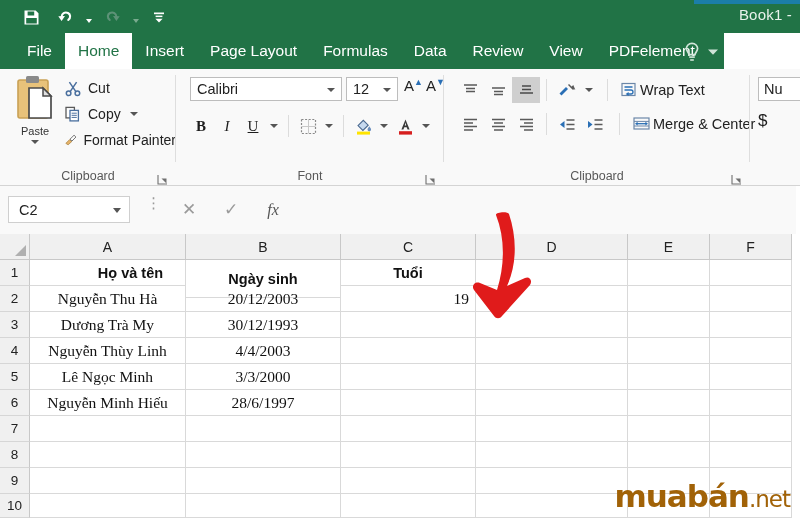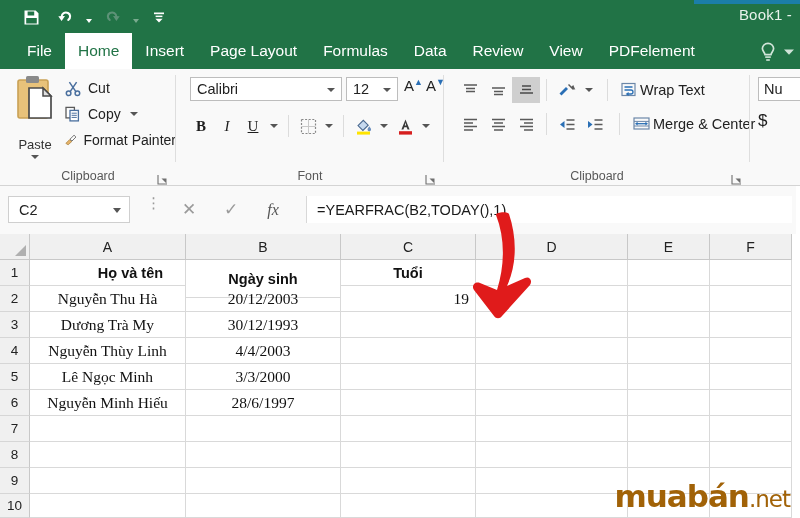--- a/index.html
+++ b/index.html
@@ -35,21 +35,21 @@
     position: absolute; right: 8px; top: 6px;
     color: #e8f2ec; font-size: 15px; letter-spacing: .2px;
     white-space: nowrap;
   }
   .win-accent {
     position: absolute; right: 0; top: 0; width: 106px; height: 4px; background: #1b7ea8;
   }
 
   
   .tabstrip {
-    position: absolute; left: 0; top: 33px; width: 800px; height: 36px;
+    position: absolute; left: 0; top: 33px; width: 724px; height: 36px;
     background: #217346;
   }
   .tabs { display: flex; align-items: stretch; height: 36px; padding-left: 14px; }
   .tab {
     display: flex; align-items: center; padding: 0 13px;
     color: #ffffff; font-size: 15.5px; white-space: nowrap; cursor: default;
   }
   .tab.active { background: #ffffff; color: #217346; }
   .lightbulb {
     position: absolute; right: 22px; top: 8px; width: 20px; height: 22px; color: #cfe3d7;
@@ -72,21 +72,21 @@
   .dialog-launcher {
     position: absolute; bottom: 4px; right: 8px; width: 11px; height: 11px; color: #707070;
   }
 
   
   #g-clipboard { left: 0; width: 176px; }
   .paste-btn {
     position: absolute; left: 6px; top: 4px; width: 58px; height: 88px;
     display: flex; flex-direction: column; align-items: center;
   }
-  .paste-label { font-size: 13px; color: #333; margin-top: 12px; }
+  .paste-label { font-size: 11px; color: #333; margin-top: 0; }
   .paste-caret { margin-top: 3px; width: 0; height: 0;
     border-left: 4px solid transparent; border-right: 4px solid transparent; border-top: 4px solid #555; }
   .cb-items { position: absolute; left: 64px; top: 6px; width: 112px; }
   .cb-item { display: flex; align-items: center; height: 26px; gap: 6px; }
   .cb-item .txt { font-size: 14px; color: #222; white-space: nowrap; }
   .cb-item .mini-caret { width: 0; height: 0; margin-left: 3px;
     border-left: 4px solid transparent; border-right: 4px solid transparent; border-top: 4px solid #555; }
 
   
   #g-font { left: 176px; width: 268px; }
@@ -474,21 +474,20 @@
     <div class="namebox">
       <span>C2</span>
       <span class="nb-caret"></span>
     </div>
     <div class="vdots">⋮</div>
     <div class="fbtns">
       <div class="fbtn2">✕</div>
       <div class="fbtn2">✓</div>
       <div class="fbtn2 fxlabel">fx</div>
     </div>
-    <div class="formula-input">=YEARFRAC(B2,TODAY(),1)</div>
   </div>
 
   <div class="grid">
     <div class="corner">
       <div class="corner-tri"></div>
     </div>
 
     <div class="colhead" style="left:30px;  width:156px;">A</div>
     <div class="colhead" style="left:186px; width:155px;">B</div>
     <div class="colhead" style="left:341px; width:135px;">C</div>

